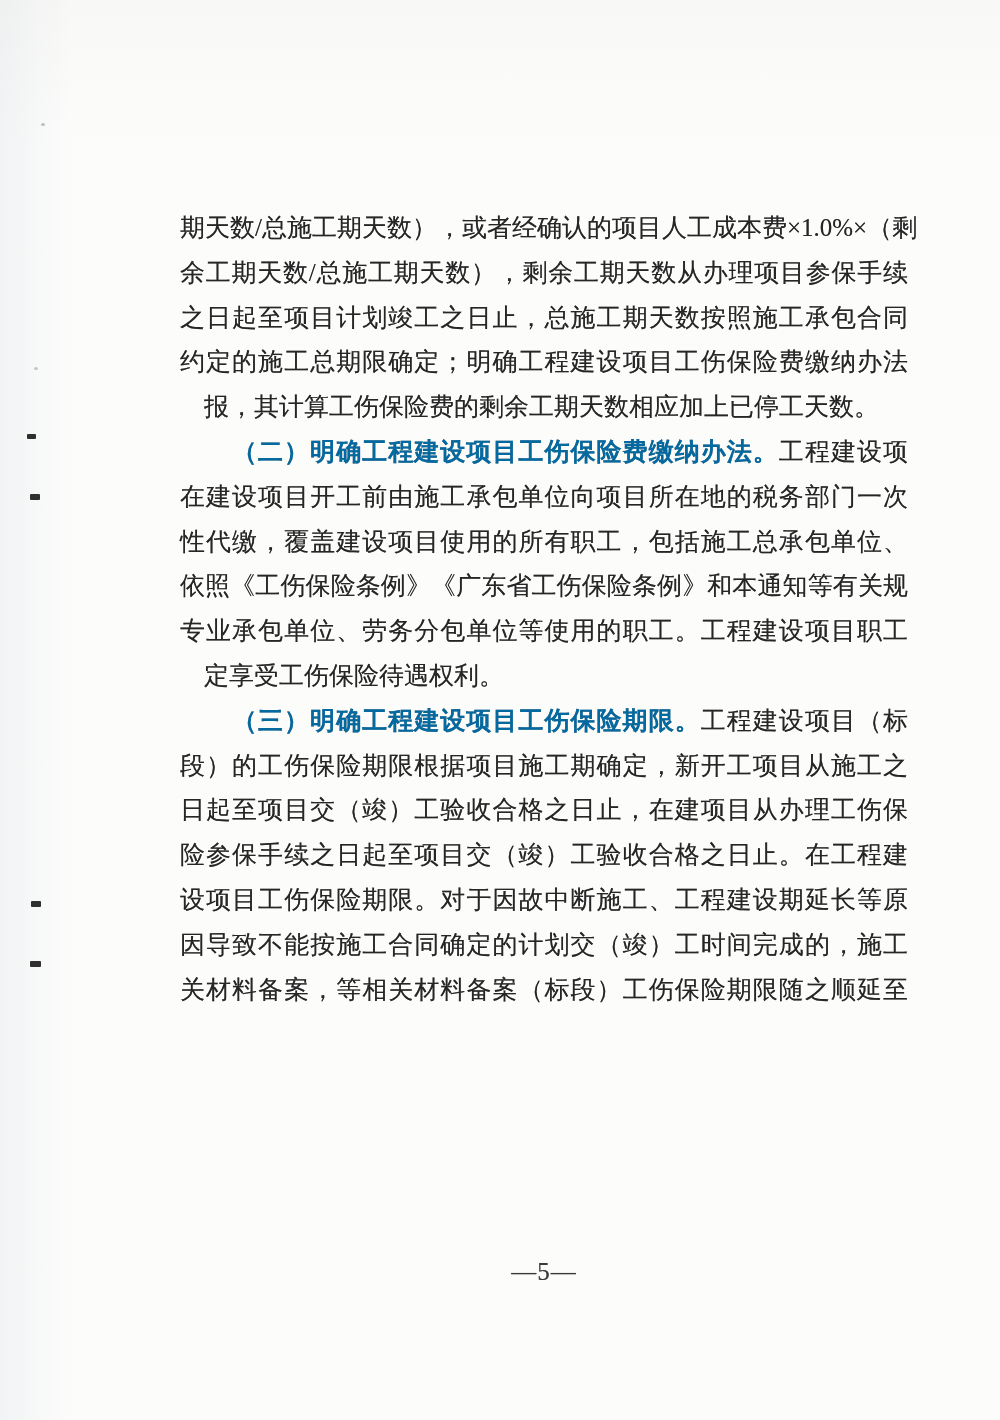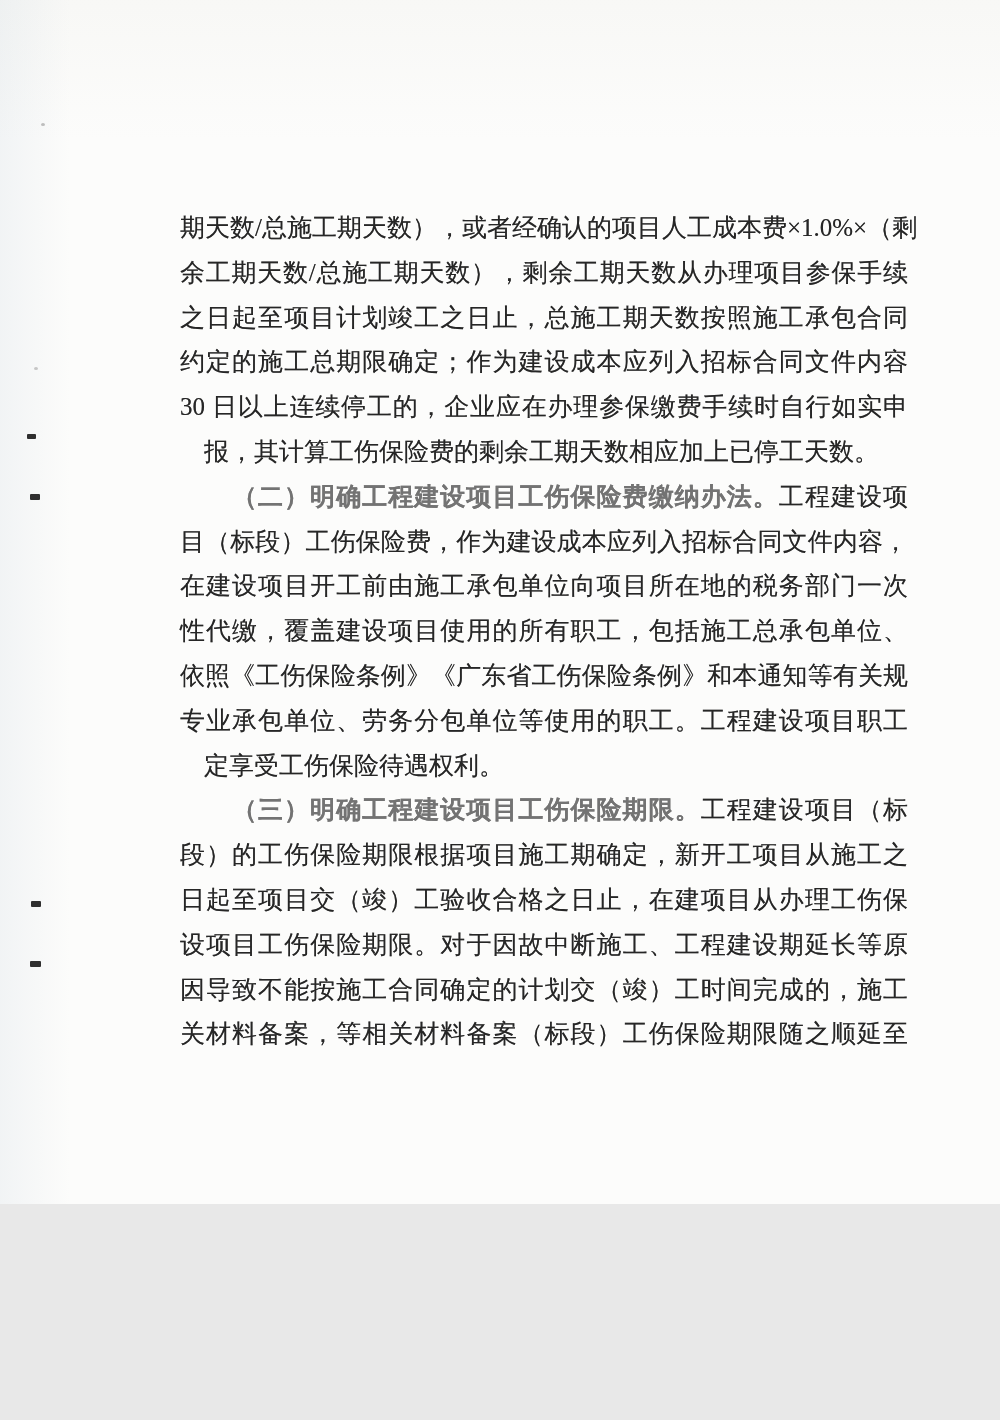--- a/index.html
+++ b/index.html
@@ -1,19 +1,19 @@
 <!DOCTYPE html>
 <html><head>
 <meta charset="utf-8">
 <style>
   html, body { margin: 0; padding: 0; background: #e8e8e8; }
   .page {
     position: relative;
     width: 1000px;
-    height: 1204px;
+    height: 1420px;
     margin: 0 auto;
     background: #fcfcfb;
     overflow: hidden;
     font-family: "Liberation Serif", "DejaVu Serif", serif;
   }
   
   .page::before {
     content: "";
     position: absolute;
     inset: 0;
@@ -34,21 +34,21 @@
   }
   .para { margin: 0; }
   .ln {
     margin: 0;
     white-space: nowrap;
     text-align: justify;
   }
   .fill { text-align-last: justify; }
   .last { text-align-last: left; margin-left: 24px; }
   .indent { text-indent: 52px; }
-  .hd { font-weight: bold; color: #737373; }
+  .hd { font-weight: bold; color: #0369a1; }
   .folio {
     position: absolute;
     left: 180px;
     top: 1258px;
     width: 728px;
     text-align: center;
     font-size: 25px;
     color: #3a3a3a;
     letter-spacing: 1px;
     text-shadow: 0 0 0.6px rgba(45,45,45,0.5);
@@ -67,39 +67,38 @@
 <body>
 
 <div class="page">
 
   <div class="doc-body">
 
     <div class="para">
       <p class="ln fill">期天数/总施工期天数），或者经确认的项目人工成本费×1.0%×（剩</p>
       <p class="ln fill">余工期天数/总施工期天数），剩余工期天数从办理项目参保手续</p>
       <p class="ln fill">之日起至项目计划竣工之日止，总施工期天数按照施工承包合同</p>
-      <p class="ln fill">约定的施工总期限确定；作为建设成本应列入招标合同文件内容</p>
-      <p class="ln fill">30 日以上连续停工的，企业应在办理参保缴费手续时自行如实申</p>
+      <p class="ln fill">约定的施工总期限确定；明确工程建设项目工伤保险费缴纳办法</p>
       <p class="ln last">报，其计算工伤保险费的剩余工期天数相应加上已停工天数。</p>
     </div>
 
     <div class="para">
       <p class="ln fill indent"><span class="hd">（二）明确工程建设项目工伤保险费缴纳办法。</span><span>工程建设项</span></p>
-      <p class="ln fill">目（标段）工伤保险费，作为建设成本应列入招标合同文件内容，</p>
       <p class="ln fill">在建设项目开工前由施工承包单位向项目所在地的税务部门一次</p>
       <p class="ln fill">性代缴，覆盖建设项目使用的所有职工，包括施工总承包单位、</p>
       <p class="ln fill">依照《工伤保险条例》《广东省工伤保险条例》和本通知等有关规</p>
       <p class="ln fill">专业承包单位、劳务分包单位等使用的职工。工程建设项目职工</p>
       <p class="ln last">定享受工伤保险待遇权利。</p>
     </div>
 
     <div class="para">
       <p class="ln fill indent"><span class="hd">（三）明确工程建设项目工伤保险期限。</span><span>工程建设项目（标</span></p>
       <p class="ln fill">段）的工伤保险期限根据项目施工期确定，新开工项目从施工之</p>
       <p class="ln fill">日起至项目交（竣）工验收合格之日止，在建项目从办理工伤保</p>
+      <p class="ln fill">险参保手续之日起至项目交（竣）工验收合格之日止。在工程建</p>
       <p class="ln fill">设项目工伤保险期限。对于因故中断施工、工程建设期延长等原</p>
       <p class="ln fill">因导致不能按施工合同确定的计划交（竣）工时间完成的，施工</p>
       <p class="ln fill">关材料备案，等相关材料备案（标段）工伤保险期限随之顺延至</p>
     </div>
 
   </div>
 
   <div class="folio">—5—</div>
 
   <span class="mark m1"></span>

